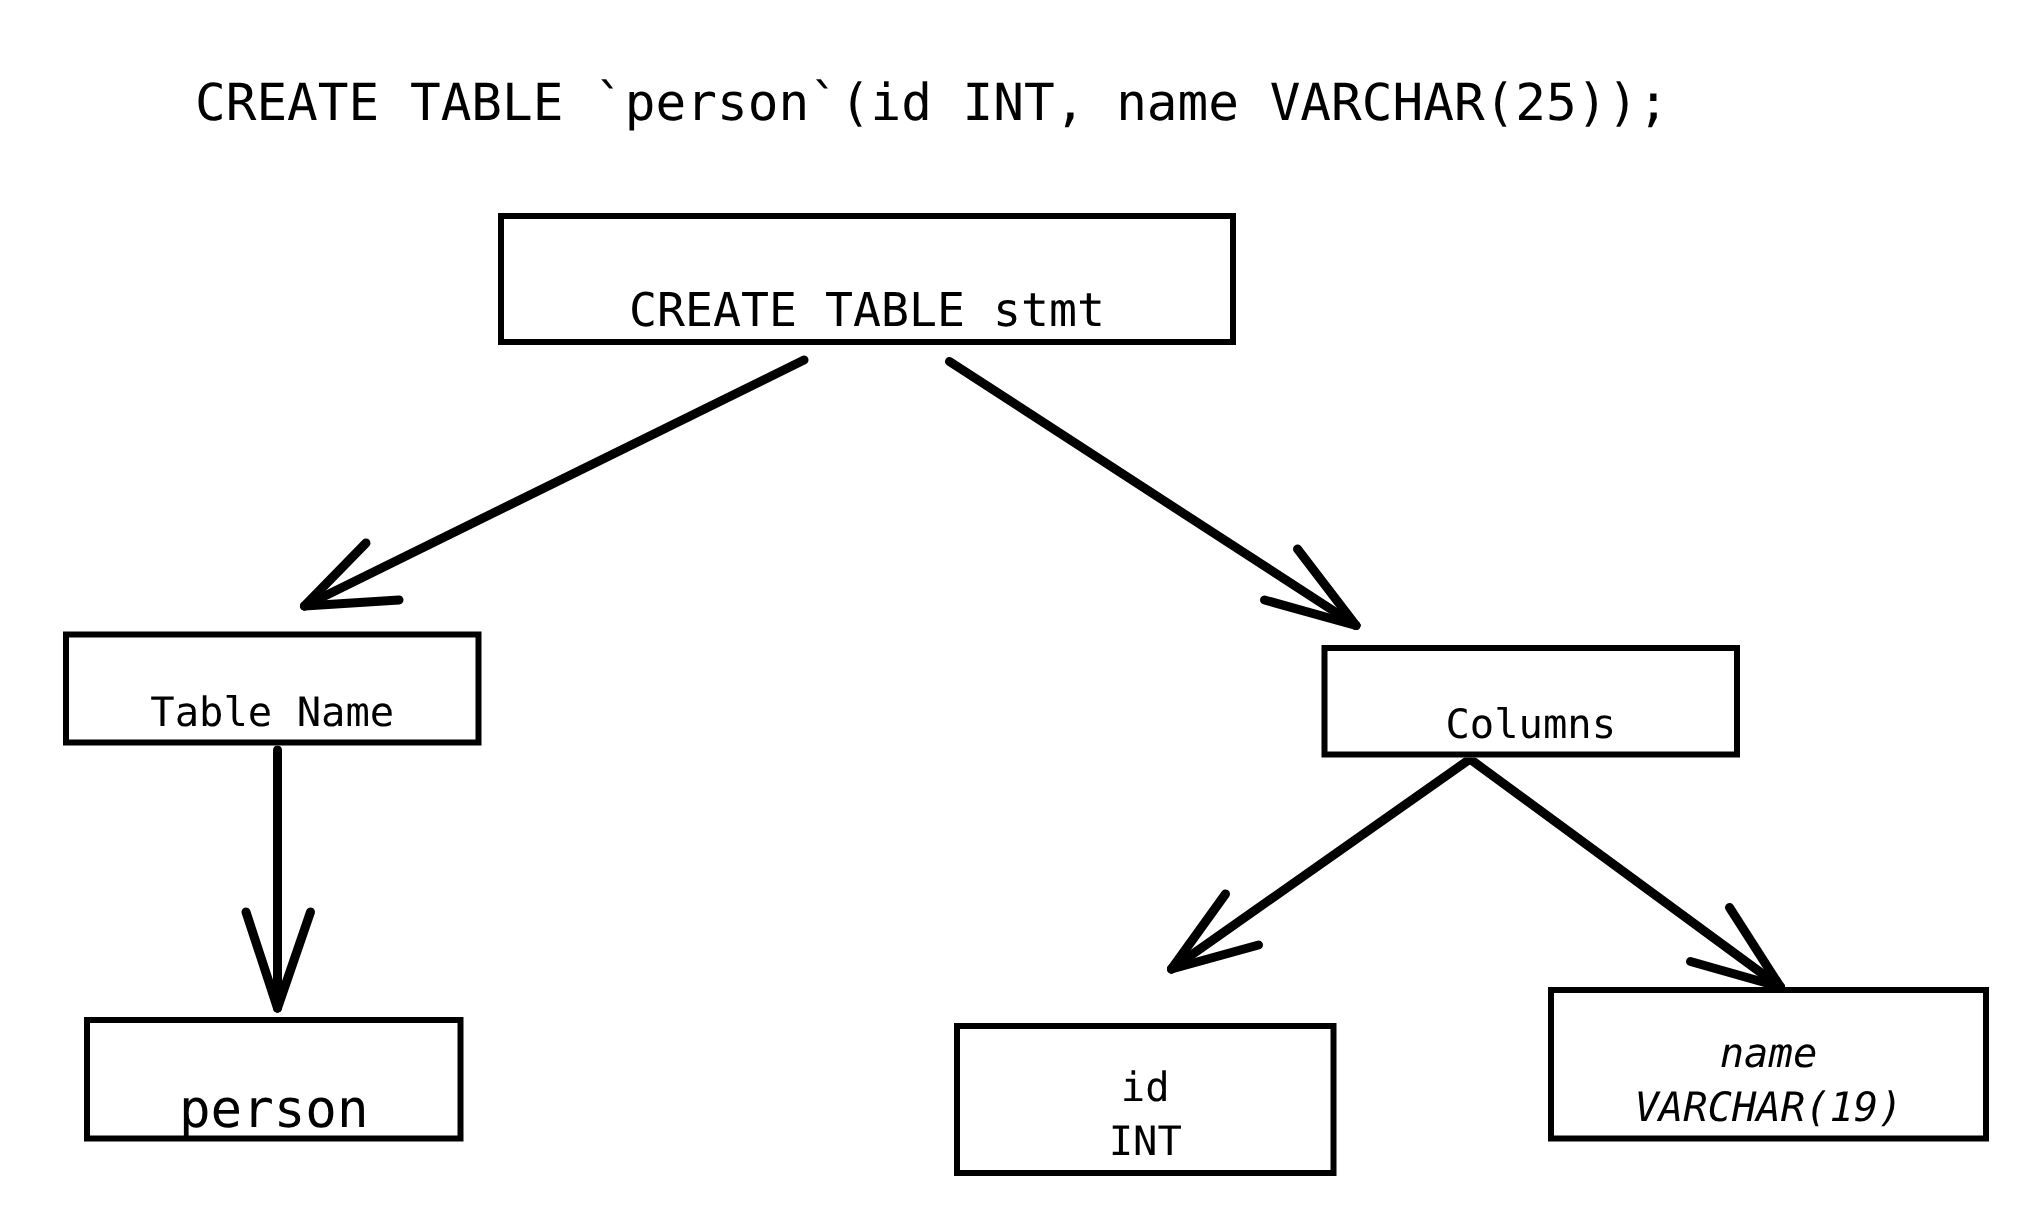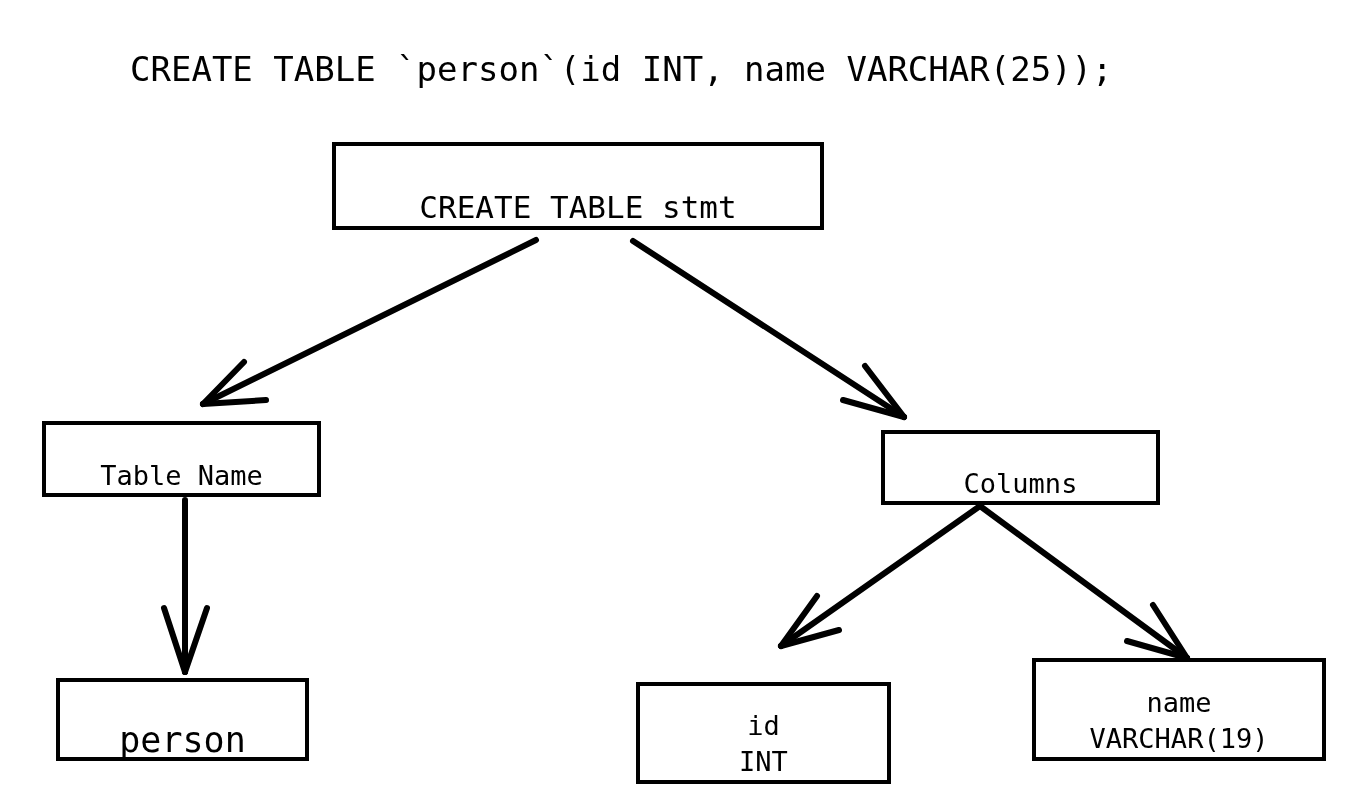--- a/index.html
+++ b/index.html
@@ -98,20 +98,21 @@
     line-height: 36px;
   }
   
   #node-col-name {
     left: 1032px;
     top: 658px;
     width: 294px;
     height: 103px;
     font-size: 27px;
     line-height: 36px;
+    font-style: italic;
   }
 </style>
 </head>
 <body>
 
 <div id="canvas">
 
   <div class="stmt-title">CREATE TABLE `person`(id INT, name VARCHAR(25));</div>
 
   <svg id="edges" viewBox="0 0 1362 804" xmlns="http://www.w3.org/2000/svg">

